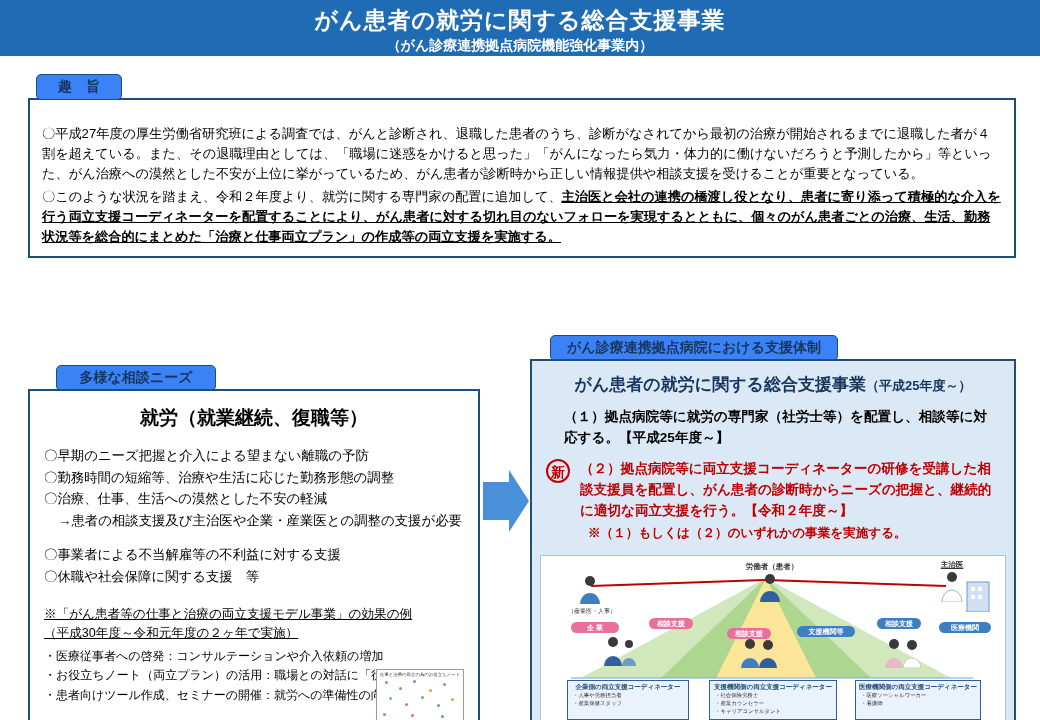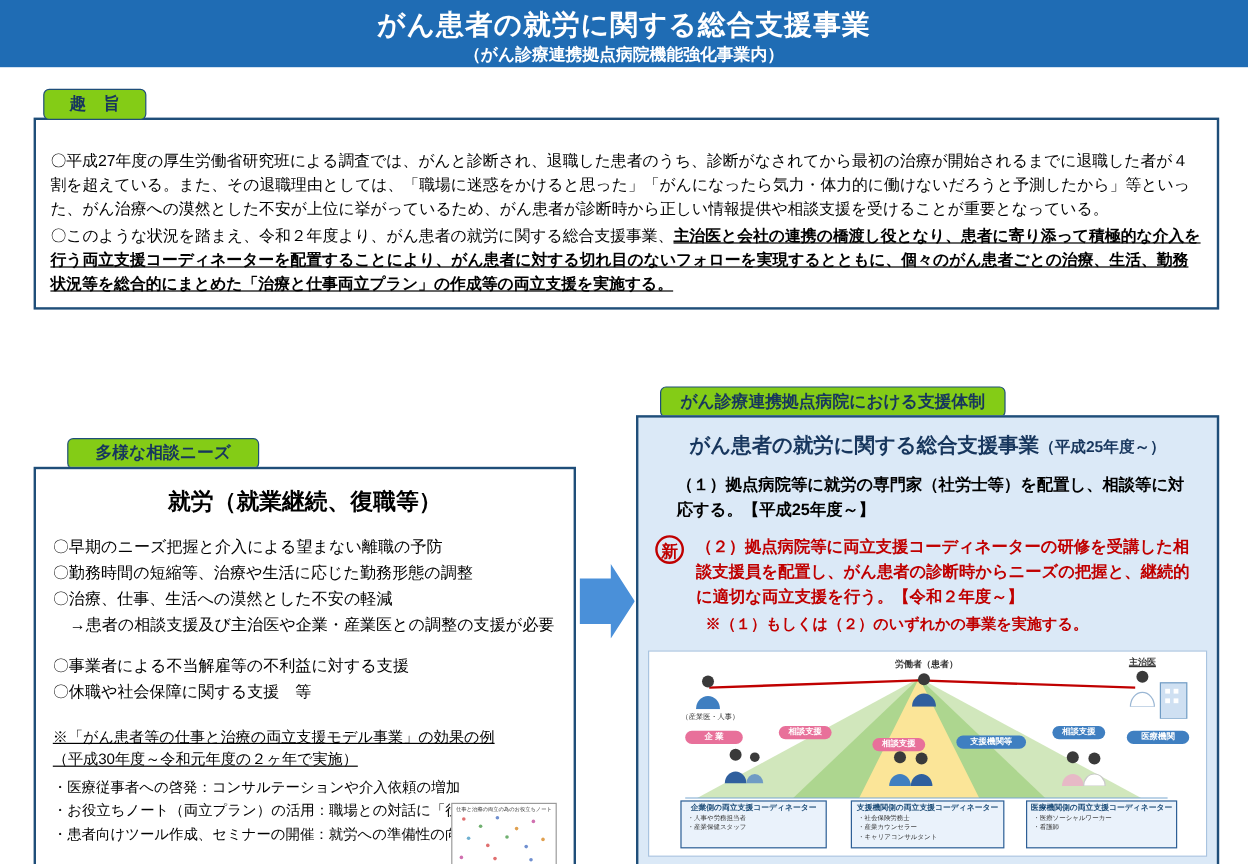--- a/index.html
+++ b/index.html
@@ -34,21 +34,21 @@
   .header-sub {
     font-size: 14px;
     font-weight: bold;
     line-height: 1.3;
     margin-top: 1px;
   }
 
   
   .tab-label {
     display: inline-block;
-    background: #84cc16;
+    background: #3b82f6;
     border: 1px solid #1f4e79;
     border-radius: 5px;
     font-size: 14px;
     font-weight: bold;
     color: #17365d;
     padding: 3px 16px;
     box-sizing: border-box;
   }
 
   
@@ -175,20 +175,21 @@
     position: absolute;
     left: 530px;
     top: 322px;
     width: 486px;
   }
   .right-tab {
     position: relative;
     left: 20px;
     min-width: 280px;
     text-align: center;
+    margin-top: 13px;
   }
   .right-box {
     margin-top: -2px;
     border: 2px solid #1f4e79;
     background: #dbe9f7;
     height: 376px;
     box-sizing: border-box;
     padding: 10px 12px;
     position: relative;
   }
@@ -306,21 +307,21 @@
 
 <div class="header">
   <div class="header-title">がん患者の就労に関する総合支援事業</div>
   <div class="header-sub">（がん診療連携拠点病院機能強化事業内）</div>
 </div>
 
 <div class="purpose-wrap">
   <div class="tab-label purpose-tab">趣　旨</div>
   <div class="purpose-box">
     <div class="purpose-item">〇平成27年度の厚生労働省研究班による調査では、がんと診断され、退職した患者のうち、診断がなされてから最初の治療が開始されるまでに退職した者が４割を超えている。また、その退職理由としては、「職場に迷惑をかけると思った」「がんになったら気力・体力的に働けないだろうと予測したから」等といった、がん治療への漠然とした不安が上位に挙がっているため、がん患者が診断時から正しい情報提供や相談支援を受けることが重要となっている。</div>
-    <div class="purpose-item"><span>〇このような状況を踏まえ、令和２年度より、がん患者の就労に関する総合支援事業、</span><span class="ul-bold">主治医と会社の連携の橋渡し役となり、患者に寄り添って積極的な介入を行う両立支援コーディネーターを配置することにより、がん患者に対する切れ目のないフォローを実現するとともに、個々のがん患者ごとの治療、生活、勤務状況等を総合的にまとめた「治療と仕事両立プラン」の作成等の両立支援を実施する。</span></div>
+    <div class="purpose-item"><span>〇このような状況を踏まえ、令和２年度より、就労に関する専門家の配置に追加して、</span><span class="ul-bold">主治医と会社の連携の橋渡し役となり、患者に寄り添って積極的な介入を行う両立支援コーディネーターを配置することにより、がん患者に対する切れ目のないフォローを実現するとともに、個々のがん患者ごとの治療、生活、勤務状況等を総合的にまとめた「治療と仕事両立プラン」の作成等の両立支援を実施する。</span></div>
   </div>
 </div>
 
 <div class="left-wrap">
   <div class="tab-label left-tab">多様な相談ニーズ</div>
   <div class="left-box">
     <div class="left-heading">就労（就業継続、復職等）</div>
     <div class="left-line">〇早期のニーズ把握と介入による望まない離職の予防</div>
     <div class="left-line">〇勤務時間の短縮等、治療や生活に応じた勤務形態の調整</div>
     <div class="left-line">〇治療、仕事、生活への漠然とした不安の軽減</div>

